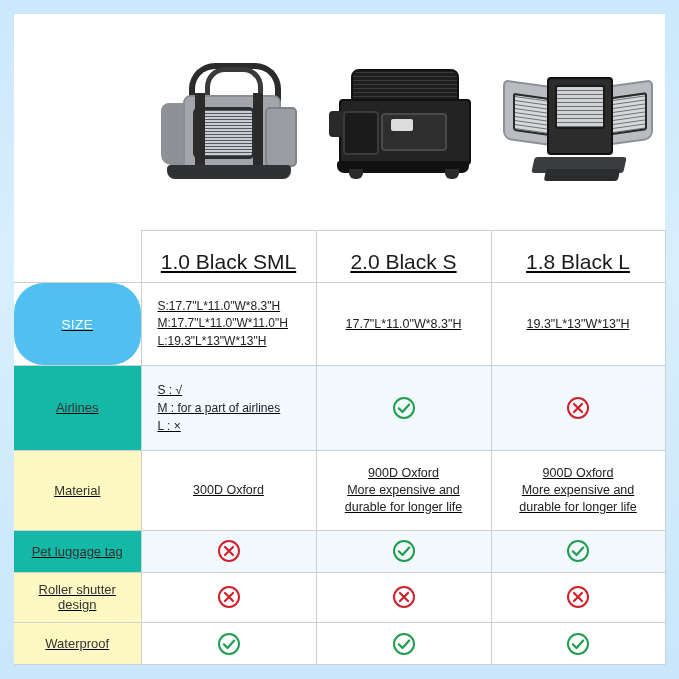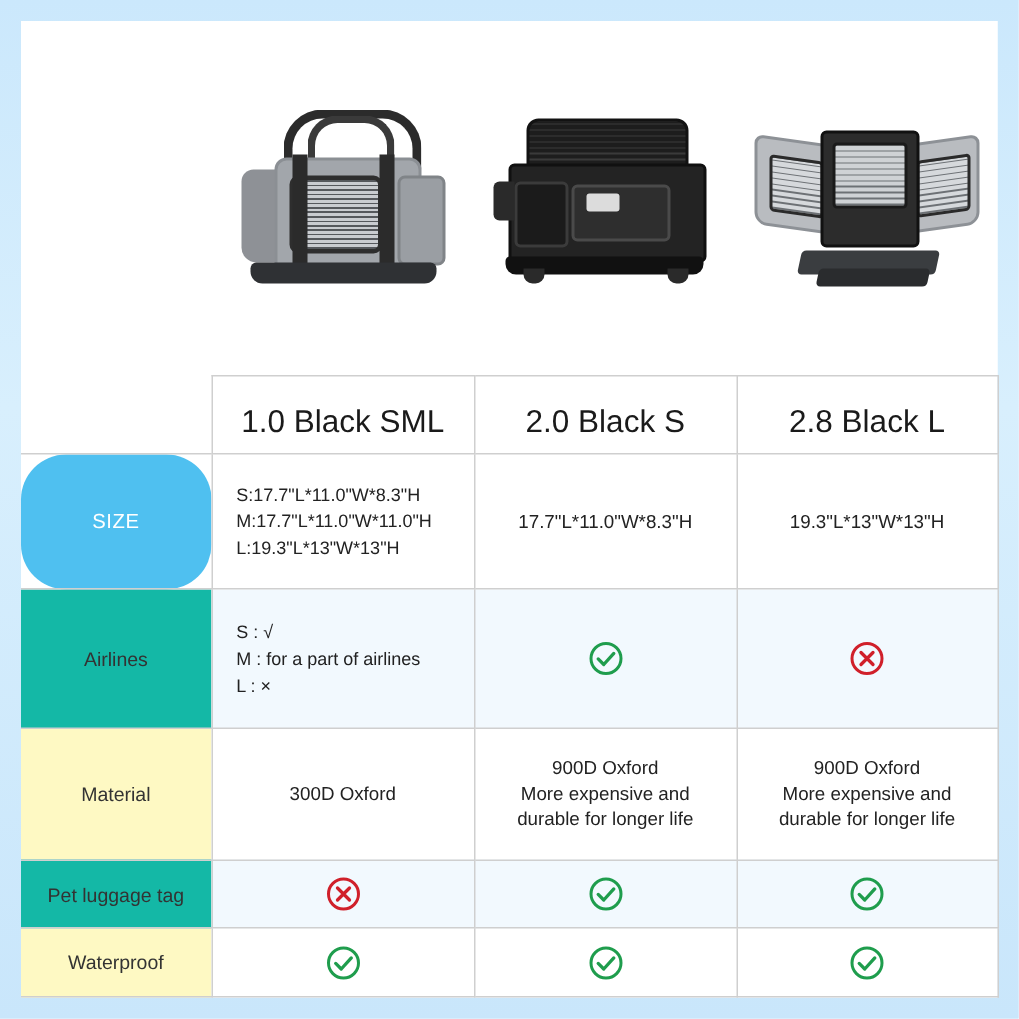--- a/index.html
+++ b/index.html
@@ -21,20 +21,21 @@
     box-sizing: border-box;
   }
   .sheet {
     position: absolute;
     left: 14px;
     top: 14px;
     width: 651px;
     height: 651px;
     background: #ffffff;
     box-sizing: border-box;
+    text-decoration: underline;
   }
   table.cmp {
     border-collapse: collapse;
     table-layout: fixed;
     width: 651px;
     height: 651px;
   }
   table.cmp col.c0 { width: 127px; }
   table.cmp col.c1 { width: 175px; }
   table.cmp col.c2 { width: 175px; }
@@ -388,21 +389,21 @@
                 <div class="base2"></div>
               </div>
             </div>
           </td>
         </tr>
 
         <tr class="head-row">
           <td class="blank"></td>
           <td class="title">1.0 Black SML</td>
           <td class="title">2.0 Black S</td>
-          <td class="title">2.8 Black L</td>
+          <td class="title">1.8 Black L</td>
         </tr>
 
         <tr>
           <td class="label size-hdr">SIZE</td>
           <td class="cell">
             <div class="size-lines">
               S:17.7"L*11.0"W*8.3"H<br>
               M:17.7"L*11.0"W*11.0"H<br>
               L:19.3"L*13"W*13"H
             </div>
@@ -471,20 +472,47 @@
           <td class="cell">
             <span>
               <svg class="icon" width="24" height="24" viewBox="0 0 24 24">
                 <circle cx="12" cy="12" r="10" fill="none" stroke="#1f9d4d" stroke-width="2"></circle>
                 <path d="M6.8 12.3 L10.5 16 L17.2 8.6" fill="none" stroke="#1f9d4d" stroke-width="2.2" stroke-linecap="round" stroke-linejoin="round"></path>
               </svg>
             </span>
           </td>
         </tr>
 
+        <tr>
+          <td class="label">Roller shutter<br>design</td>
+          <td class="cell">
+            <span>
+              <svg class="icon" width="24" height="24" viewBox="0 0 24 24">
+                <circle cx="12" cy="12" r="10" fill="none" stroke="#d0202a" stroke-width="2"></circle>
+                <path d="M8 8 L16 16 M16 8 L8 16" fill="none" stroke="#d0202a" stroke-width="2.2" stroke-linecap="round"></path>
+              </svg>
+            </span>
+          </td>
+          <td class="cell">
+            <span>
+              <svg class="icon" width="24" height="24" viewBox="0 0 24 24">
+                <circle cx="12" cy="12" r="10" fill="none" stroke="#d0202a" stroke-width="2"></circle>
+                <path d="M8 8 L16 16 M16 8 L8 16" fill="none" stroke="#d0202a" stroke-width="2.2" stroke-linecap="round"></path>
+              </svg>
+            </span>
+          </td>
+          <td class="cell">
+            <span>
+              <svg class="icon" width="24" height="24" viewBox="0 0 24 24">
+                <circle cx="12" cy="12" r="10" fill="none" stroke="#d0202a" stroke-width="2"></circle>
+                <path d="M8 8 L16 16 M16 8 L8 16" fill="none" stroke="#d0202a" stroke-width="2.2" stroke-linecap="round"></path>
+              </svg>
+            </span>
+          </td>
+        </tr>
 
 
         <tr>
           <td class="label">Waterproof</td>
           <td class="cell">
             <span>
               <svg class="icon" width="24" height="24" viewBox="0 0 24 24">
                 <circle cx="12" cy="12" r="10" fill="none" stroke="#1f9d4d" stroke-width="2"></circle>
                 <path d="M6.8 12.3 L10.5 16 L17.2 8.6" fill="none" stroke="#1f9d4d" stroke-width="2.2" stroke-linecap="round" stroke-linejoin="round"></path>
               </svg>

